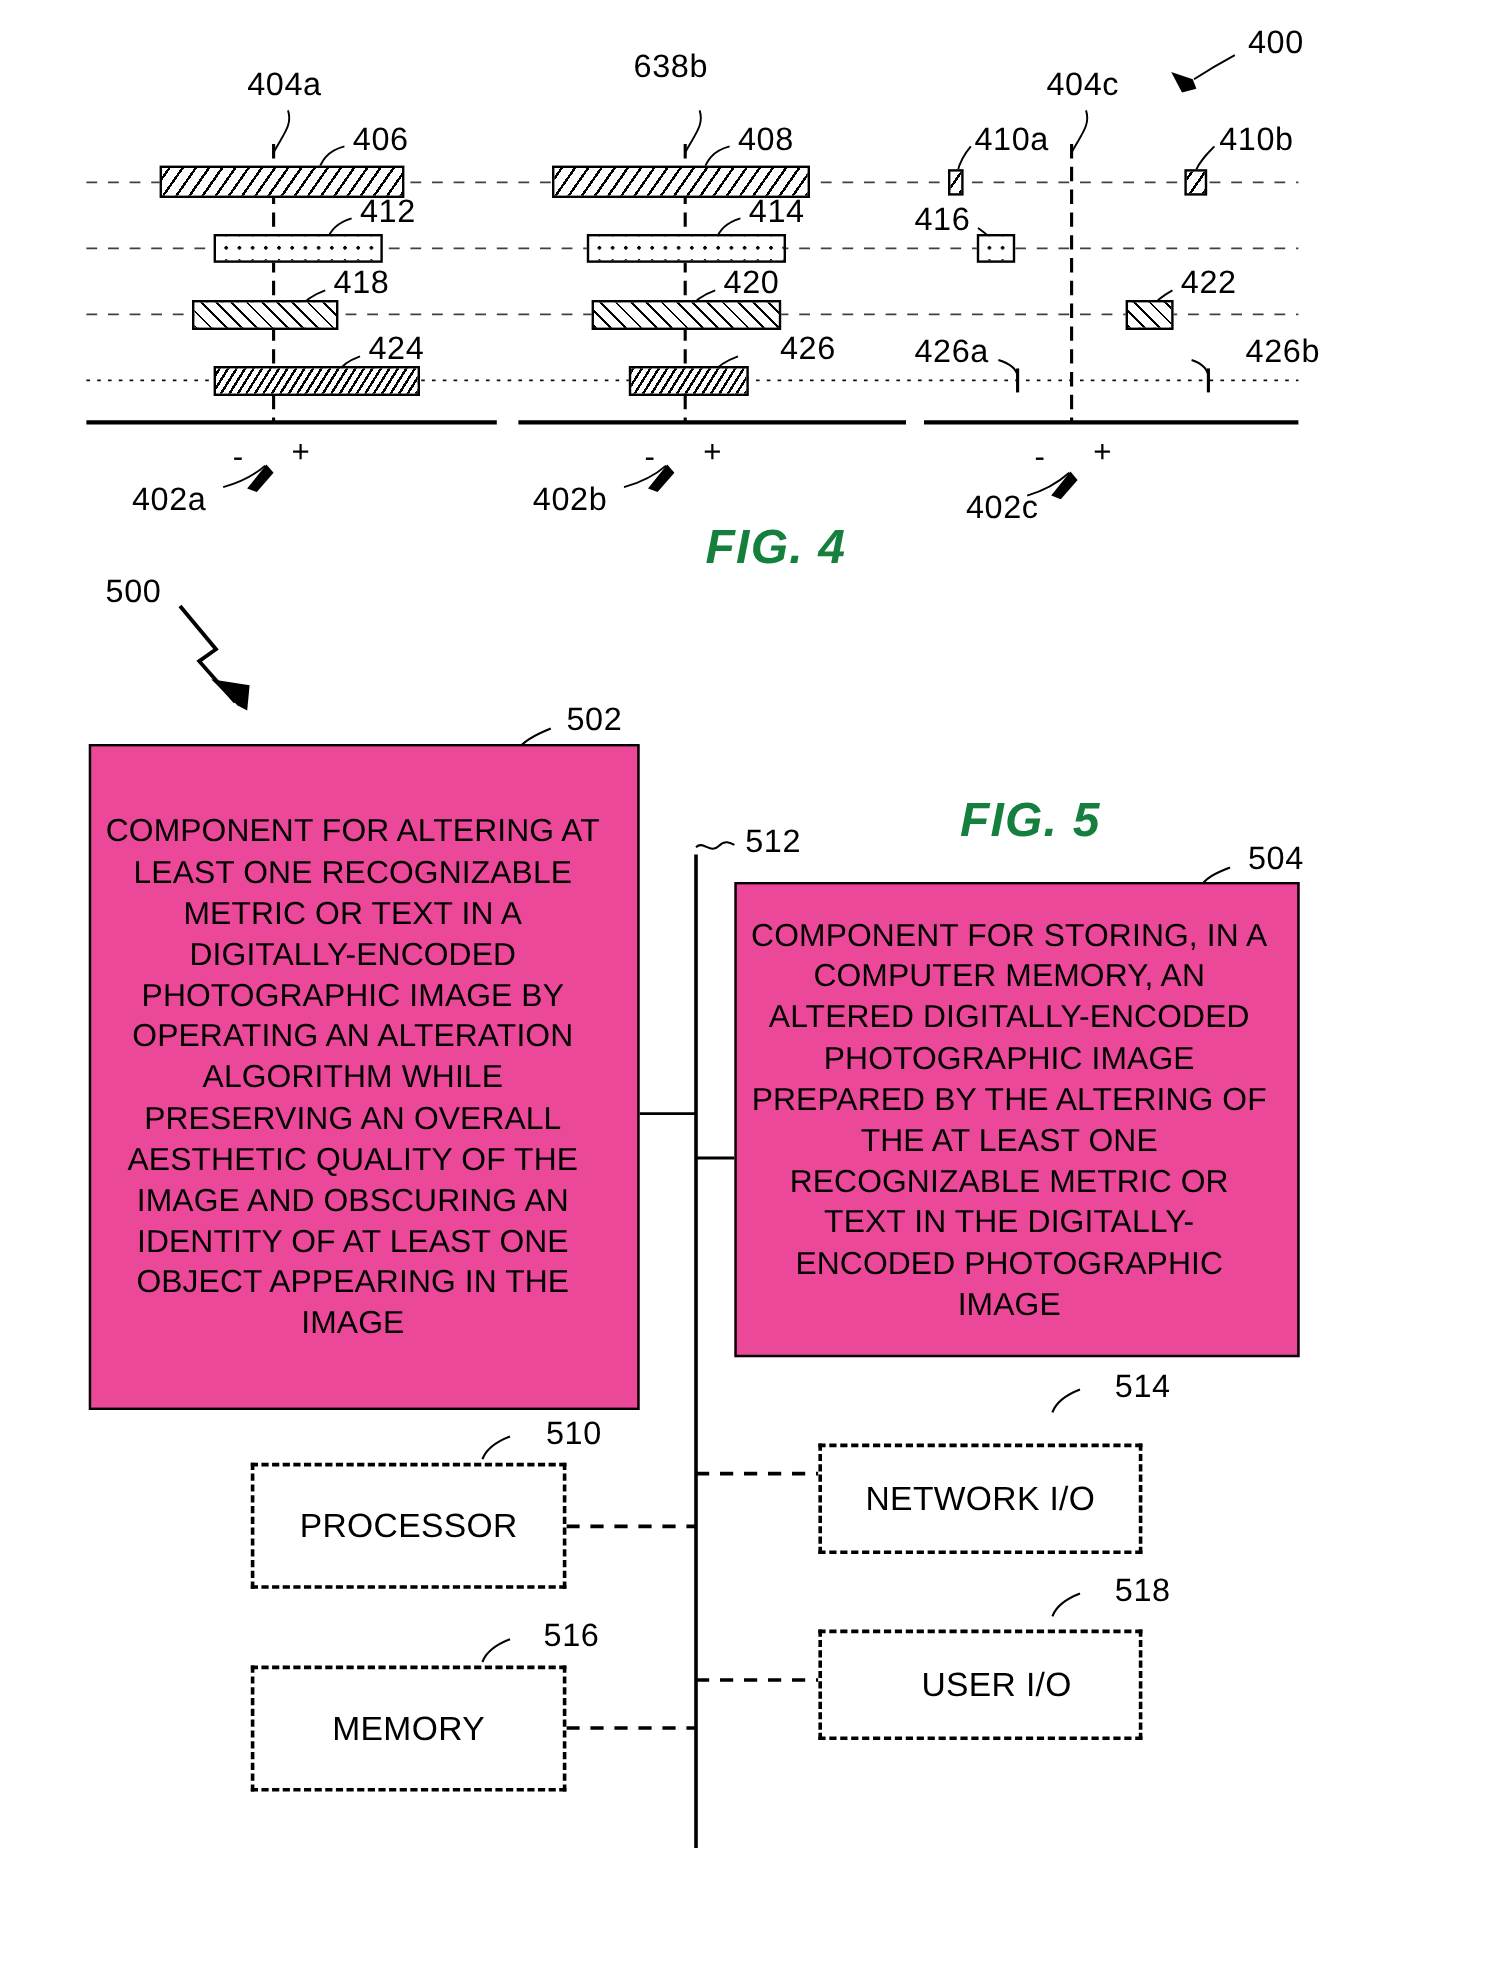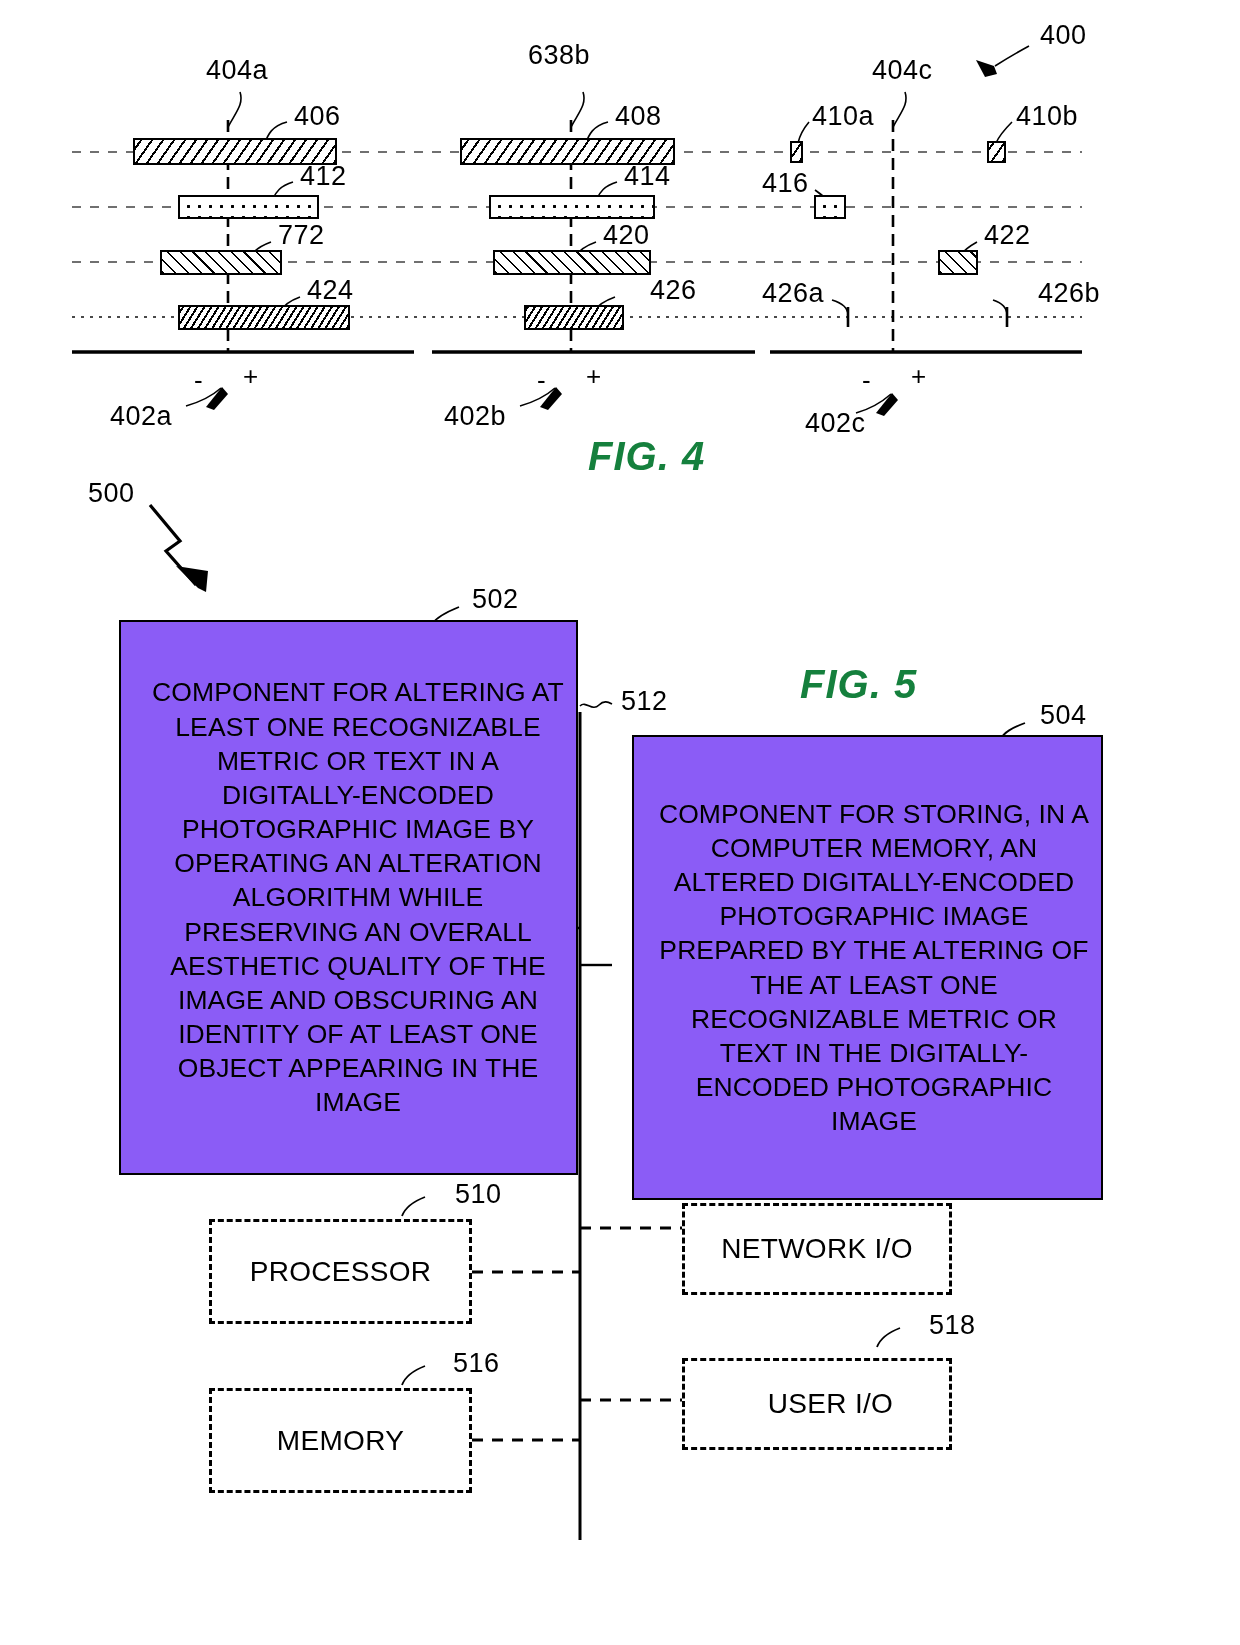--- a/index.html
+++ b/index.html
@@ -86,25 +86,24 @@
       repeating-linear-gradient(-45deg,
         #000 0px, #000 1.6px,
         rgba(255,255,255,0) 1.6px, rgba(255,255,255,0) 9px);
   }
 
   
   .solid-box {
     position: absolute;
     border: 2.5px solid #000;
     box-sizing: border-box;
-    background: #8b5cf6;
+    background: #ec4899;
     display: flex;
     align-items: center;
-    justify-content: flex-end;
-    margin-left: 45px;
+    justify-content: flex-start;
   }
   .dashed-box {
     position: absolute;
     border: 3px dashed #000;
     box-sizing: border-box;
     background: #fff;
     display: flex;
     align-items: center;
     justify-content: center;
   }
@@ -281,21 +280,21 @@
 
   <div class="ref" style="left:294px; top:103px;">406</div>
   <div class="ref" style="left:615px; top:103px;">408</div>
   <div class="ref" style="left:812px; top:103px;">410a</div>
   <div class="ref" style="left:1016px; top:103px;">410b</div>
 
   <div class="ref" style="left:300px; top:163px;">412</div>
   <div class="ref" style="left:624px; top:163px;">414</div>
   <div class="ref" style="left:762px; top:170px;">416</div>
 
-  <div class="ref" style="left:278px; top:222px;">772</div>
+  <div class="ref" style="left:278px; top:222px;">418</div>
   <div class="ref" style="left:603px; top:222px;">420</div>
   <div class="ref" style="left:984px; top:222px;">422</div>
 
   <div class="ref" style="left:307px; top:277px;">424</div>
   <div class="ref" style="left:622px; top:277px;margin-left:28px;">426</div>
   <div class="ref" style="left:762px; top:280px;">426a</div>
   <div class="ref" style="left:1038px; top:280px;">426b</div>
 
   <div class="pm" style="left:194px; top:367px;">-</div>
   <div class="pm" style="left:243px; top:363px;">+</div>
@@ -318,21 +317,21 @@
   <div class="ref" style="left:621px; top:688px;">512</div>
   <div class="ref" style="left:455px; top:1181px;">510</div>
   <div class="ref" style="left:929px; top:1142px;">514</div>
   <div class="ref" style="left:453px; top:1350px;">516</div>
   <div class="ref" style="left:929px; top:1312px;">518</div>
 
   <div class="solid-box" style="left:74px; top:620px; width:459px; height:555px;">
     <div class="boxtext" style="max-width:420px;">COMPONENT FOR ALTERING AT LEAST ONE RECOGNIZABLE METRIC OR TEXT IN A DIGITALLY-ENCODED PHOTOGRAPHIC IMAGE BY OPERATING AN ALTERATION ALGORITHM WHILE PRESERVING AN OVERALL AESTHETIC QUALITY OF THE IMAGE AND OBSCURING AN IDENTITY OF AT LEAST ONE OBJECT APPEARING IN THE IMAGE</div>
   </div>
 
-  <div class="solid-box" style="left:587px; top:735px; width:471px; height:465px;">
+  <div class="solid-box" style="left:612px; top:735px; width:471px; height:396px;">
     <div class="boxtext" style="max-width:438px;">COMPONENT FOR STORING, IN A COMPUTER MEMORY, AN ALTERED DIGITALLY-ENCODED PHOTOGRAPHIC IMAGE PREPARED BY THE ALTERING OF THE AT LEAST ONE RECOGNIZABLE METRIC OR TEXT IN THE DIGITALLY-ENCODED PHOTOGRAPHIC IMAGE</div>
   </div>
 
   <div class="dashed-box" style="left:209px; top:1219px; width:263px; height:105px;">
     <div class="smallboxtext">PROCESSOR</div>
   </div>
 
   <div class="dashed-box" style="left:682px; top:1203px; width:270px; height:92px;">
     <div class="smallboxtext">NETWORK I/O</div>
   </div>

